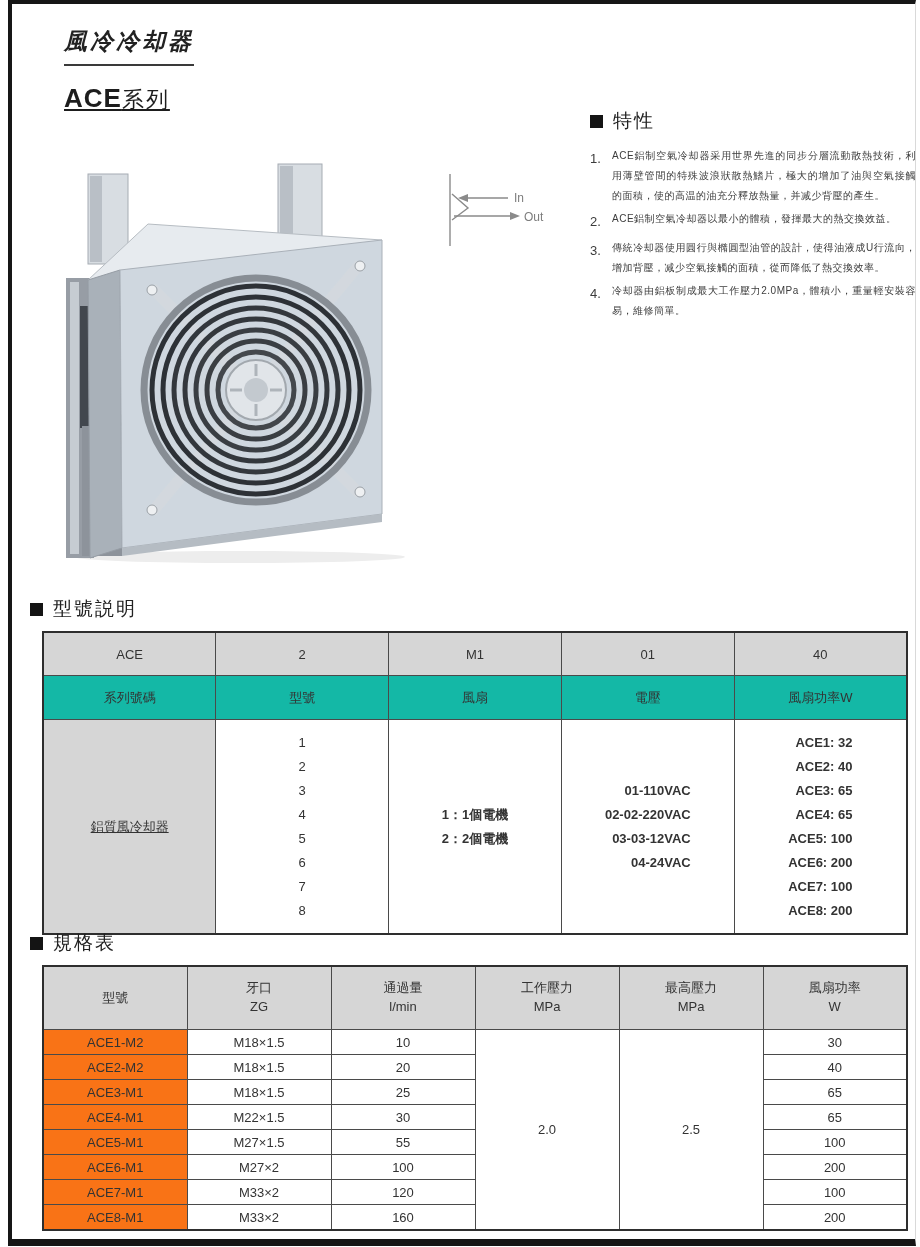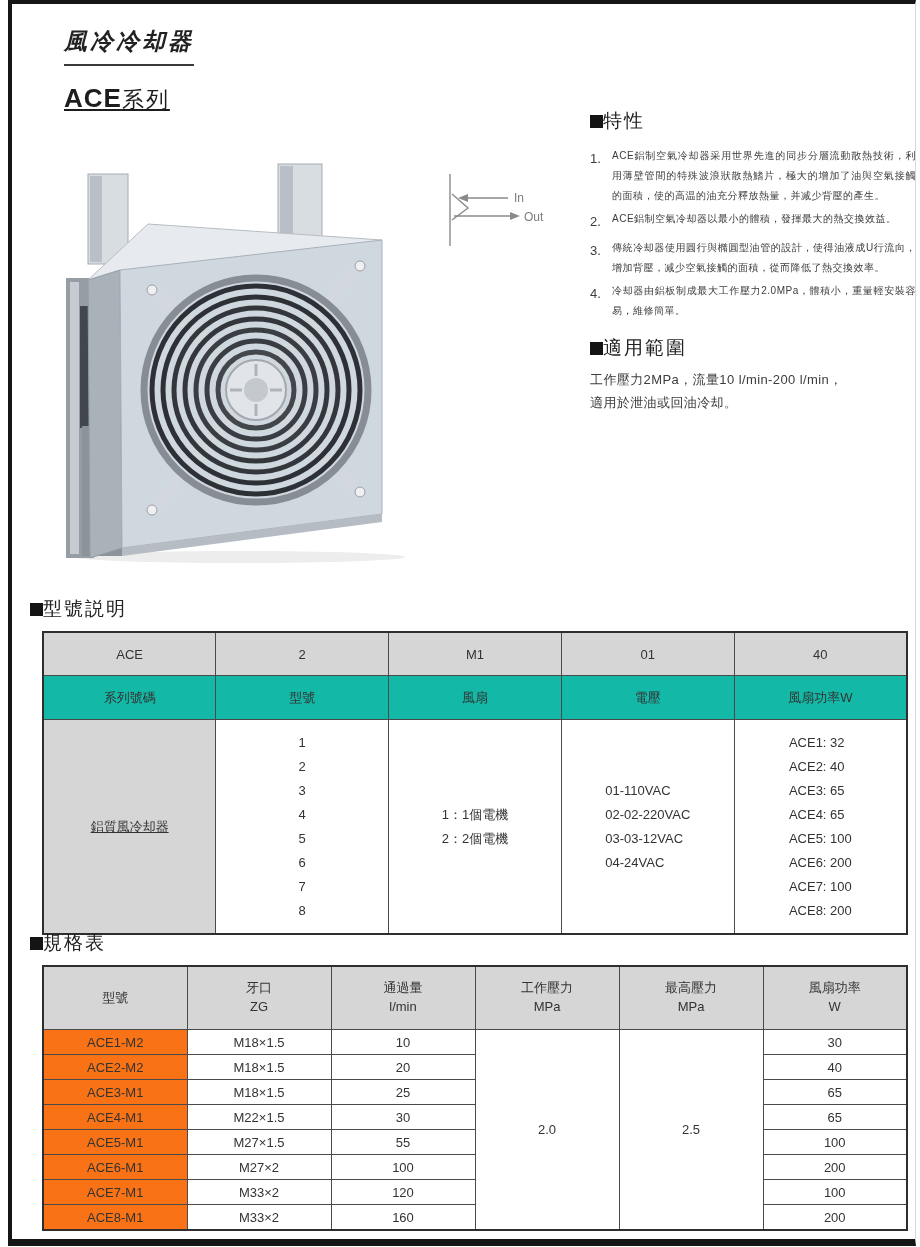--- a/index.html
+++ b/index.html
@@ -10,21 +10,21 @@
          border-bottom:7px solid #161616;border-right:1px solid #d9d9d9;background:#fff;}
 
   
   .title-block{position:absolute;left:52px;top:22px;}
   .title-main{font-size:23px;font-weight:600;letter-spacing:3px;color:#222;
               padding-bottom:7px;border-bottom:2px solid #3a3a3a;display:inline-block;font-style:italic;}
   .title-series{margin-top:17px;font-size:22px;color:#1d1d1d;letter-spacing:2px;text-decoration:underline;}
   .title-series .bold{font-weight:800;font-size:26px;letter-spacing:1px;}
 
   
-  .sec-head{display:flex;align-items:center;font-size:19px;color:#222;font-weight:500;letter-spacing:2px;}
+  .sec-head{display:flex;align-items:center;gap:10px;font-size:19px;color:#222;font-weight:500;letter-spacing:2px;}
   .sq{width:13px;height:13px;background:#141414;flex:0 0 auto;}
 
   
   .features-col{position:absolute;left:578px;top:104px;width:326px;}
   .feat-list{list-style:none;margin:12px 0 0 0;padding:0;}
   .feat-list li{display:flex;margin:0 0 3px 0;}
   .feat-num{width:22px;flex:0 0 auto;font-size:13px;color:#3c3c3c;line-height:2.0;}
   .feat-txt{flex:1;font-size:10px;color:#3c3c3c;line-height:2.0;text-align:justify;letter-spacing:0.5px;}
   .app-block{margin-top:14px;}
   .app-text{margin-top:8px;font-size:13px;color:#3c3c3c;line-height:1.75;letter-spacing:0.4px;}
@@ -40,21 +40,21 @@
   table{border-collapse:collapse;margin:9px 0 0 12px;width:866px;table-layout:fixed;
         font-size:13px;color:#333;}
   td,th{border:1px solid #4a4a4a;text-align:center;vertical-align:middle;padding:2px 4px;
         font-weight:400;}
   table{border:2px solid #2e2e2e;}
   .gray{background:#d6d6d6;text-decoration:underline;}
   .mt-code td{height:38px;background:#d6d6d6;}
   .mt-label td{height:39px;background:#14b8a6;}
   .mt-body td{height:209px;}
   .stack{line-height:24px;}
-  .left-stack{display:inline-block;text-align:left;line-height:24px;}
+  .left-stack{display:inline-block;text-align:right;line-height:24px;font-weight:bold;}
 
   .spec-table .hdr td{height:58px;background:#d6d6d6;line-height:1.45;}
   .spec-table .row td{height:20px;}
   .spec-table td.model{background:#f97316;text-align:center;}
 
   svg text{font-family:"Liberation Sans","DejaVu Sans",sans-serif;}
 </style>
 </head>
 <body>
 
@@ -153,30 +153,20 @@
         <li>
           <span class="feat-num">3.</span>
           <span class="feat-txt">傳統冷却器使用圓行與橢圓型油管的設計，使得油液成U行流向，增加背壓，减少空氣接觸的面積，從而降低了熱交換效率。</span>
         </li>
         <li>
           <span class="feat-num">4.</span>
           <span class="feat-txt">冷却器由鋁板制成最大工作壓力2.0MPa，體積小，重量輕安裝容易，維修簡單。</span>
         </li>
       </ol>
 
-      <div class="app-block">
-        <div class="sec-head">
-          <span class="sq"></span>
-          <span>適用範圍</span>
-        </div>
-        <div class="app-text">
-          <div>工作壓力2MPa，流量10 l/min-200 l/min，</div>
-          <div>適用於泄油或回油冷却。</div>
-        </div>
-      </div>
     </div>
 
     <div class="model-section">
       <div class="sec-head">
         <span class="sq"></span>
         <span>型號説明</span>
       </div>
       <table class="model-table">
         <tbody>
             <tr class="mt-code">

